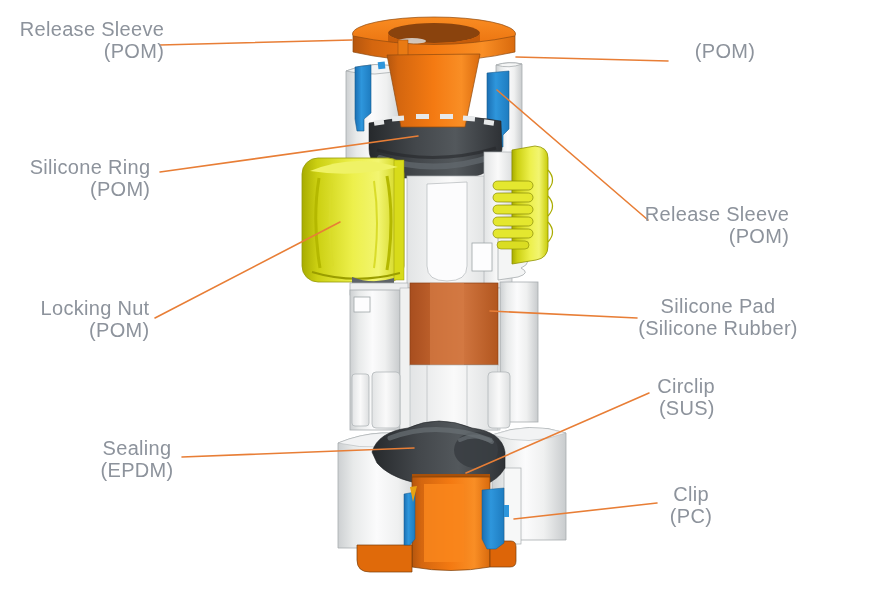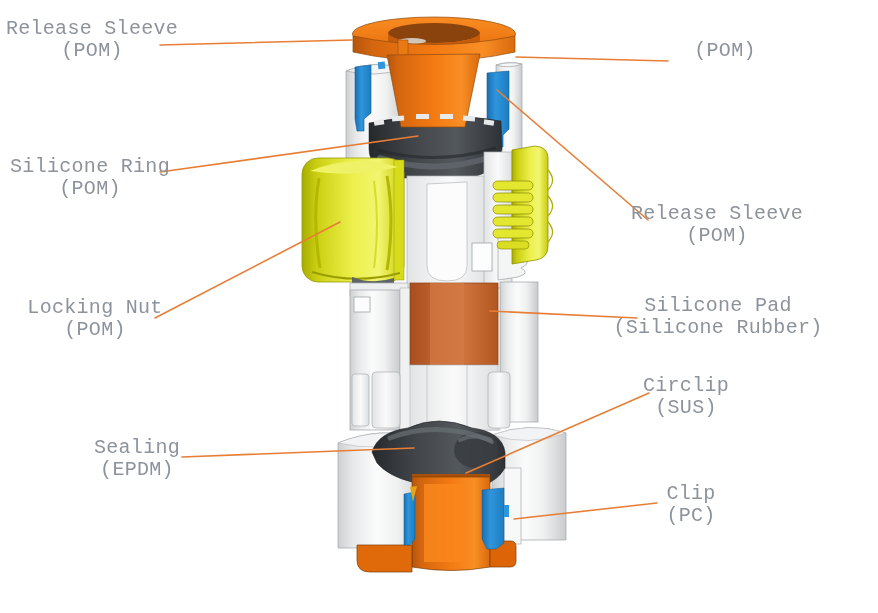--- a/index.html
+++ b/index.html
@@ -1,27 +1,27 @@
 <!DOCTYPE html>
 <html><head>
 <meta charset="utf-8">
 <style>
   html,body{margin:0;padding:0;background:#ffffff;}
   .stage{
     position:relative;width:878px;height:613px;background:#ffffff;overflow:hidden;
-    font-family:Liberation Mono, monospace;
+    font-family:Liberation Sans, sans-serif;
     --label-color:#8D939C;
   }
   .model-svg{position:absolute;left:0;top:0;width:878px;height:613px;}
   .label{
     position:absolute;transform:translateX(-50%);text-align:center;
     color:var(--label-color);font-size:20px;line-height:22px;
     letter-spacing:.3px;white-space:nowrap;
   }
-  .label .part-material{white-space:nowrap;}
+  .label .part-material{white-space:nowrap;text-align:right;}
 </style>
 </head>
 <body>
 
 <div class="stage" style="--label-color: #8D939C; background: rgb(255, 255, 255);">
 
   <svg class="model-svg" viewBox="0 0 878 613" aria-hidden="true">
     <defs>
       <linearGradient id="gW" x1="0" y1="0" x2="1" y2="0">
         <stop offset="0" stop-color="#CDD0D2"></stop>

